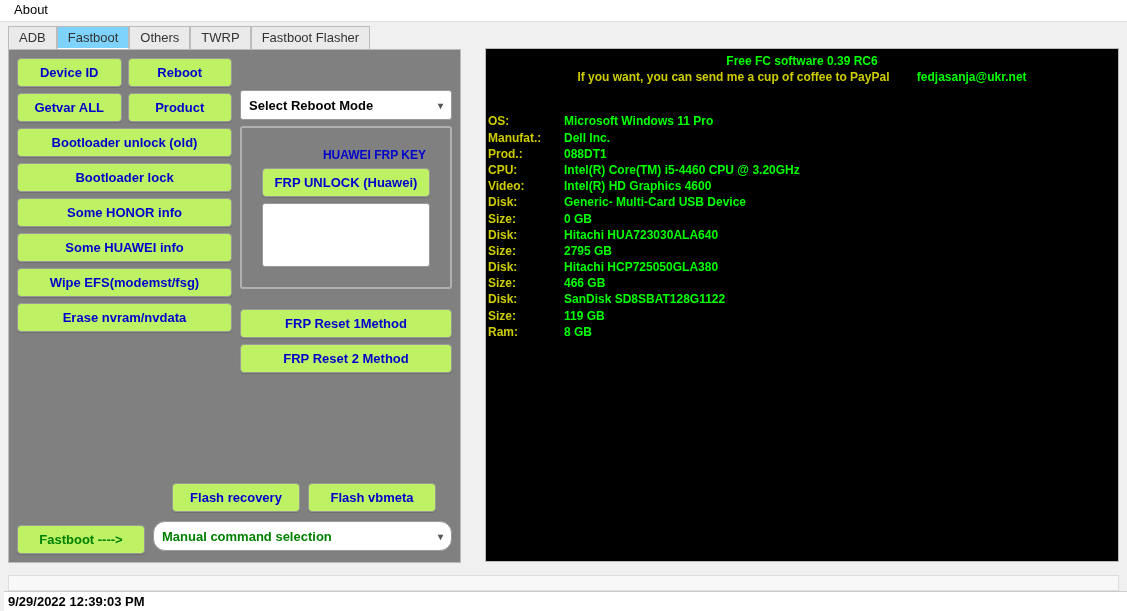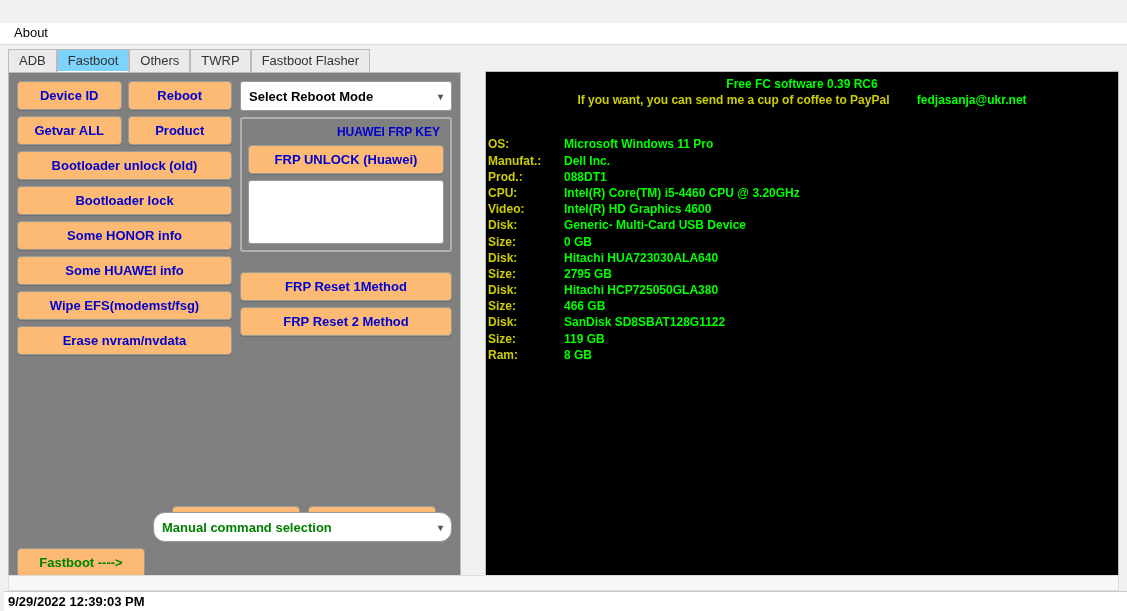--- a/index.html
+++ b/index.html
@@ -1,34 +1,34 @@
 <!DOCTYPE html>
 <html><head>
 <meta charset="utf-8">
 <style>
 * { box-sizing: border-box; margin: 0; padding: 0; font-family: 'Segoe UI', Tahoma, sans-serif; }
 body { background: #f0f0f0; width: 1127px; height: 611px; overflow: hidden; position: relative; }
-.menubar { background: #fff; height: 22px; padding: 2px 8px; font-size: 13px; border-bottom: 1px solid #ddd; margin-top: 23px; }
+.menubar { background: #fff; height: 22px; padding: 2px 8px; font-size: 13px; border-bottom: 1px solid #ddd; }
 .menubar span { padding: 2px 6px; }
 .content-area { padding: 4px 8px 0 8px; display: flex; gap: 24px; }
 .tabs-region { width: 480px; }
 .tabstrip { display: flex; font-size: 13px; }
 .tab { padding: 3px 10px; background: #eaeaea; border: 1px solid #bbb; border-bottom: none; cursor: pointer; color: #333; }
 .tab.active { background: #7dd3fc; border-bottom: 1px solid #fff; position: relative; z-index: 2; }
 .tab-body { border: 1px solid #bbb; background: #808080; padding: 8px; height: 514px; display: flex; flex-direction: column; position: relative; }
 .columns { display: flex; gap: 8px; }
 .col-left { width: 215px; display: flex; flex-direction: column; gap: 6px; }
 .col-right { width: 212px; display: flex; flex-direction: column; gap: 6px; }
 .row2 { display: flex; gap: 6px; }
-.btn { background: #fdba74; border: 1px solid #999; border-radius: 4px; padding: 6px 4px; font-size: 13px; font-weight: bold; color: #0000cc; text-align: center; cursor: pointer; box-shadow: 0 1px 1px rgba(0,0,0,0.15); }
+.btn { background: #bef264; border: 1px solid #999; border-radius: 4px; padding: 6px 4px; font-size: 13px; font-weight: bold; color: #0000cc; text-align: center; cursor: pointer; box-shadow: 0 1px 1px rgba(0,0,0,0.15); }
 .btn.half { flex: 1; }
-.select { background: #fff; border: 1px solid #999; border-radius: 3px; padding: 4px 8px; font-size: 13px; font-weight: bold; color: #000; display: flex; justify-content: space-between; align-items: center; cursor: pointer; height: 30px; }
+.select { background: #fff; border: 1px solid #999; border-radius: 3px; padding: 4px 8px; font-size: 13px; font-weight: bold; color: #000; display: flex; justify-content: space-between; align-items: center; cursor: pointer; height: 30px; margin-top: 32px; }
 .select.green { color: #008000; }
 .chev { font-size: 10px; color: #555; }
-.frp-group { border: 2px solid #b0b0b0; border-radius: 3px; padding: 6px; background: #808080; display: flex; flex-direction: column; gap: 6px; margin-top: 0; }
+.frp-group { border: 2px solid #b0b0b0; border-radius: 3px; padding: 20px; background: #808080; display: flex; flex-direction: column; gap: 6px; margin-top: 0; }
 .frp-title { color: #0000cc; font-size: 12px; font-weight: bold; text-align: right; padding-right: 4px; }
 .frp-textarea { background: #fff; border: 1px solid #999; border-radius: 3px; height: 64px; }
 .bottom-row { display: flex; gap: 8px; position: absolute; bottom: 50px; right: 24px; }
 .bottom-row .btn { width: 128px; }
 .footer-row { display: flex; gap: 8px; position: absolute; bottom: 8px; left: 8px; right: 8px; }
 .footer-row .btn { width: 128px; color: #008000; margin-top: 36px; }
 .footer-row .select { flex: 1; border-radius: 12px; }
 .console { width: 674px; height: 514px; background: #000; border: 1px solid #bbb; margin-top: 22px; padding: 4px 2px; font-family: Verdana, sans-serif; font-size: 12px; font-weight: bold; color: #00ff00; line-height: 1.35; overflow: hidden; }
 .console .title { text-align: center; }
 .console .donate { color: #cccc00; text-align: center; margin-bottom: 28px; }

